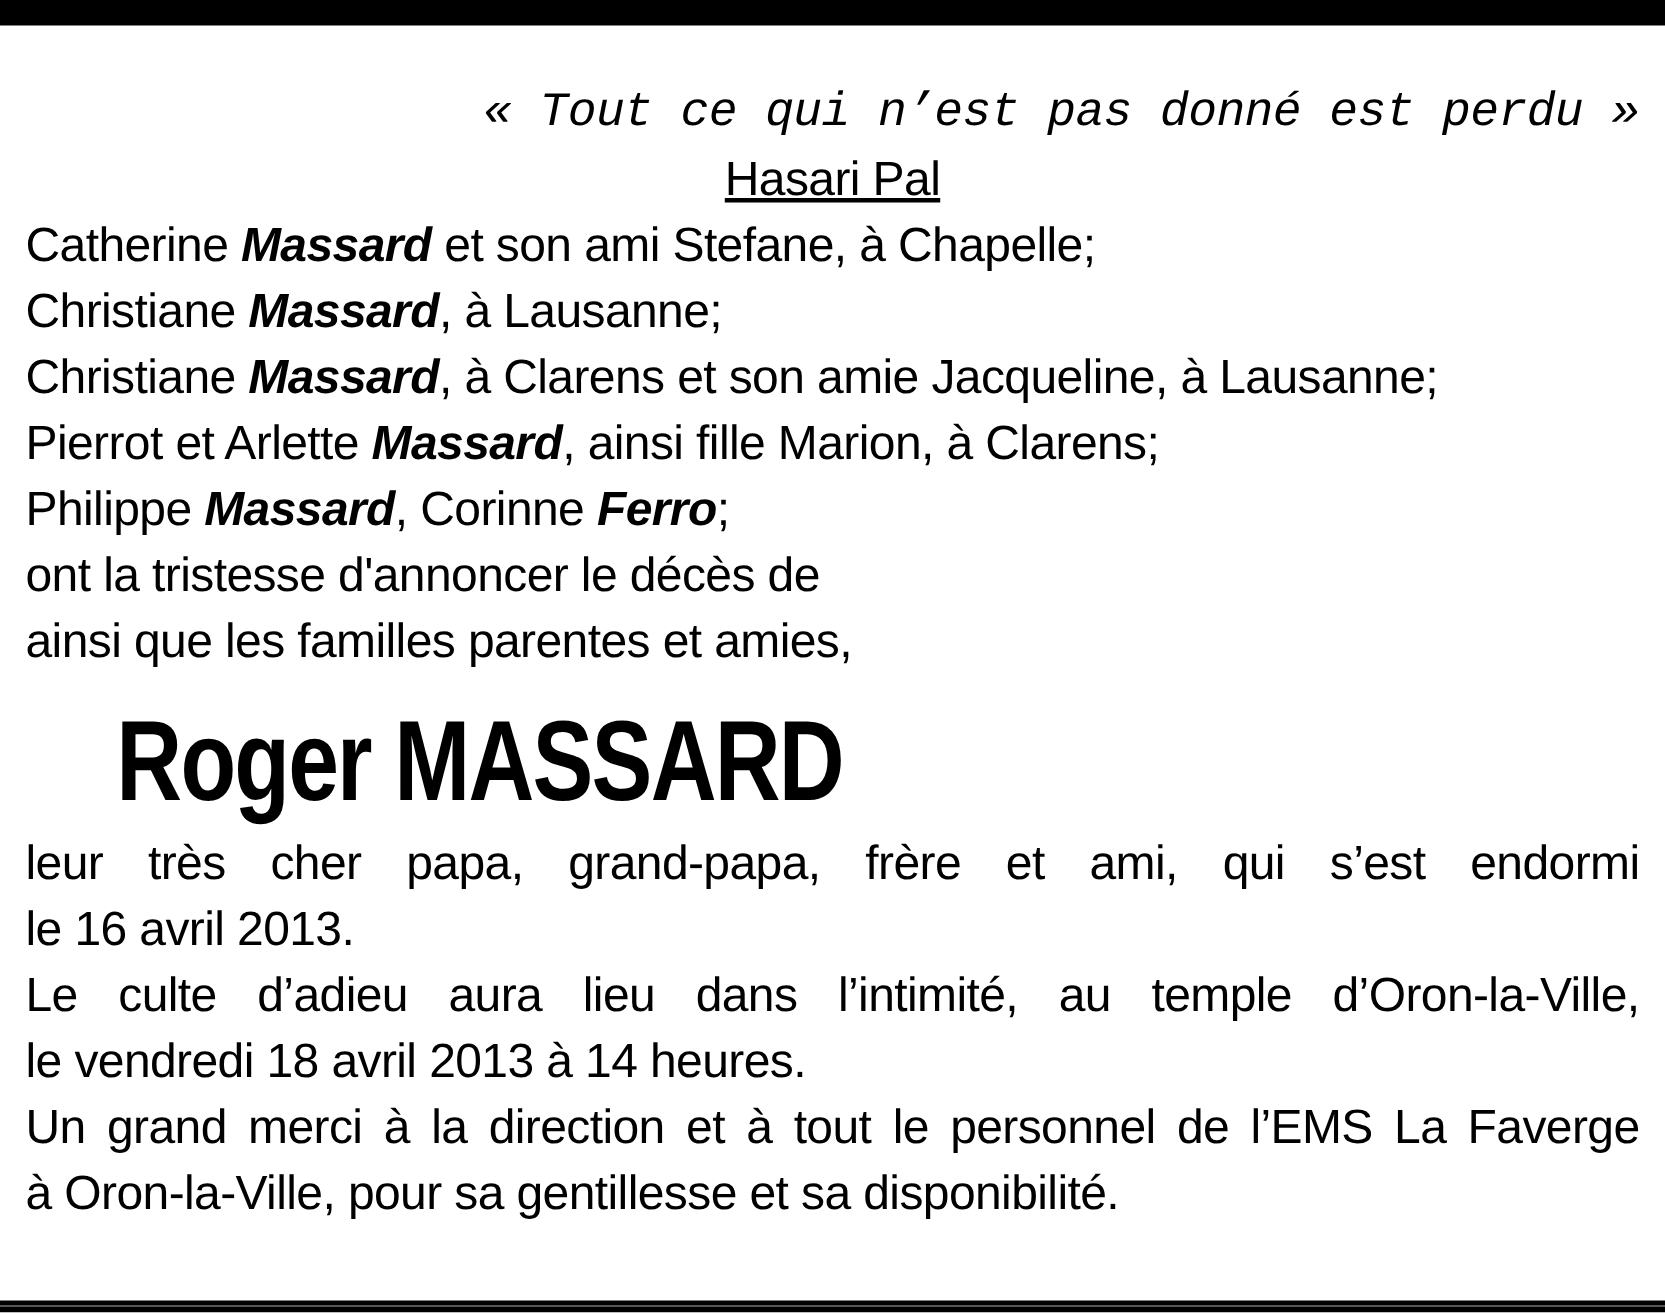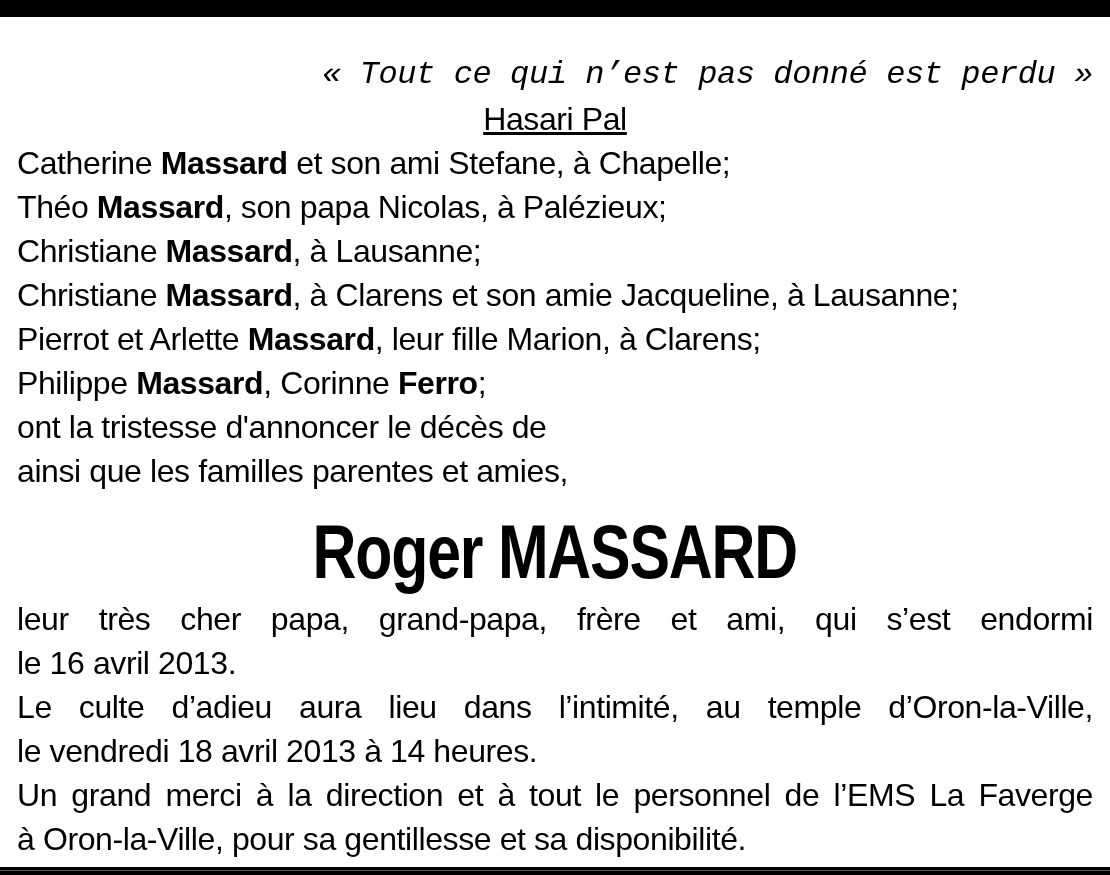--- a/index.html
+++ b/index.html
@@ -25,23 +25,22 @@
   .quote {
     text-align: right;
     font-style: italic;
     font-family: Liberation Mono, monospace;
   }
   .attribution {
     text-align: center;
     text-decoration: underline;
   }
   .line { white-space: normal; }
-  .b { font-weight: bold; }
+  .b { font-weight: bold; font-style: italic; }
   .name {
-    text-align: center;
     font-weight: bold;
     font-size: 76px;
     line-height: 90px;
     margin-top: 14px;
     letter-spacing: -1.5px;
   }
   .name-inner {
     display: inline-block;
     transform: scaleX(0.8);
     transform-origin: center;
@@ -64,24 +63,23 @@
 <body>
 
 <div class="top-bar"></div>
 
 <div class="content">
   <div class="quote">« Tout ce qui n’est pas donné est perdu »</div>
   <div class="attribution">Hasari Pal</div>
 
   <div>
       <div class="line"><span>Catherine </span><span class="b">Massard</span><span> et son ami Stefane, à Chapelle;</span></div>
-      <div class="line"><span>Théo </span><span class="b">Massard</span><span>, son papa Nicolas, à Palézieux;</span></div>
       <div class="line"><span>Christiane </span><span class="b">Massard</span><span>, à Lausanne;</span></div>
       <div class="line"><span>Christiane </span><span class="b">Massard</span><span>, à Clarens et son amie Jacqueline, à Lausanne;</span></div>
-      <div class="line"><span>Pierrot et Arlette </span><span class="b">Massard</span><span>, leur fille Marion, à Clarens;</span></div>
+      <div class="line"><span>Pierrot et Arlette </span><span class="b">Massard</span><span>, ainsi fille Marion, à Clarens;</span></div>
       <div class="line"><span>Philippe </span><span class="b">Massard</span><span>, Corinne </span><span class="b">Ferro</span><span>;</span></div>
       <div class="line"><span>ont la tristesse d'annoncer le décès de</span></div>
       <div class="line"><span>ainsi que les familles parentes et amies,</span></div>
     </div>
 
   <div class="name">
     <span class="name-inner">Roger MASSARD</span>
   </div>
 
   <div>

